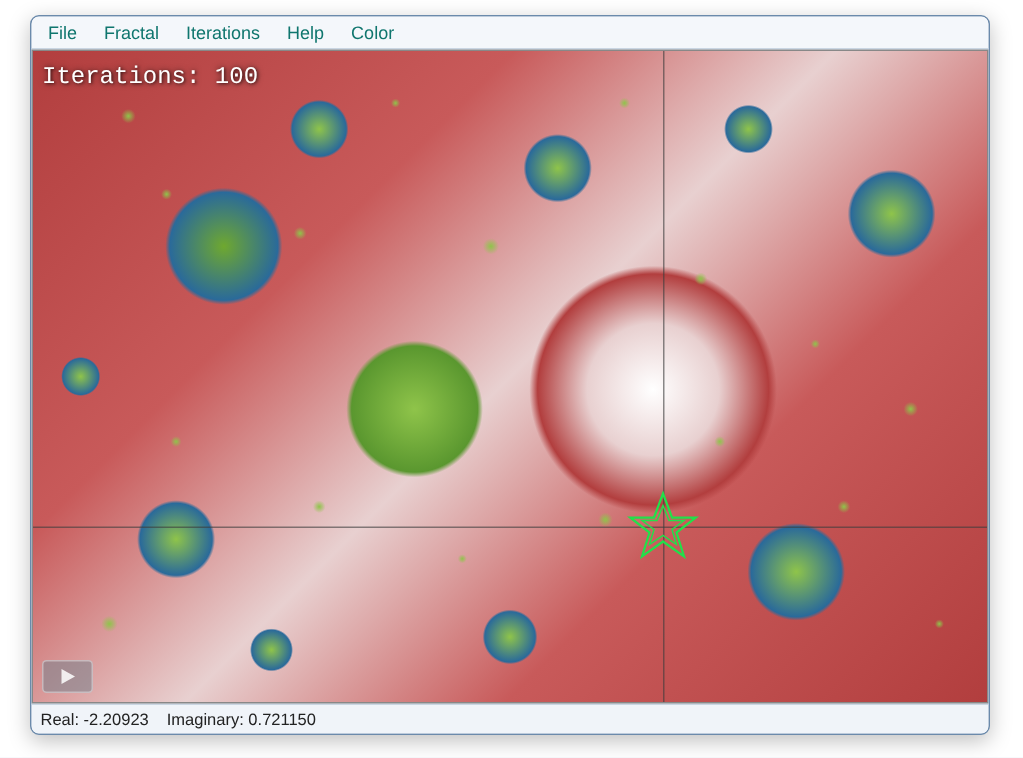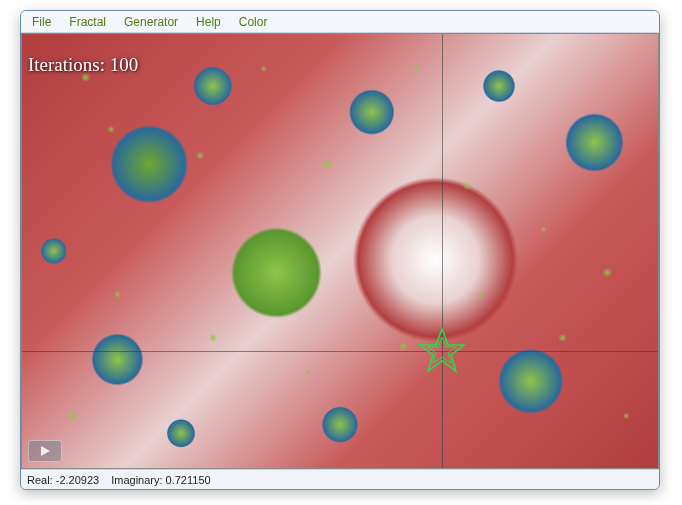--- a/index.html
+++ b/index.html
@@ -79,21 +79,21 @@
     display: flex;
     align-items: stretch;
     padding: 0 2px;
     font-size: 12px;
     border-bottom: 1px solid #cad6e3;
   }
   .menu-item {
     padding: 0 9px;
     display: flex;
     align-items: center;
-    color: #4d7c0f;
+    color: #0f766e;
   }
   .canvas-area {
     flex: 1;
     position: relative;
     background: radial-gradient(60px 60px at 20% 30%, #6fa82f, #2a6a9a 60%, transparent 65%),
                 radial-gradient(110px 110px at 65% 52%, #fff, #e8d0d0 40%, #b23e3e 70%, transparent 75%),
                 radial-gradient(70px 70px at 40% 55%, #8fc44a, #5a972f 60%, transparent 65%),
                 radial-gradient(50px 50px at 80% 80%, #8fc44a, #2a6a9a 60%, transparent 65%),
                 radial-gradient(40px 40px at 15% 75%, #8fc44a, #2a6a9a 60%, transparent 65%),
                 radial-gradient(45px 45px at 90% 25%, #8fc44a, #2a6a9a 60%, transparent 65%),
@@ -147,26 +147,26 @@
   .marker {
     position: absolute;
     left: calc(66% - 24px);
     top: calc(73% - 24px);
     width: 48px;
     height: 48px;
     pointer-events: none;
   }
   .iter-label {
     position: absolute;
-    top: 20px;
+    top: 8px;
     left: 6px;
-    font-size: 19px;
+    font-size: 16px;
     color: #fff;
     text-shadow: 0 0 4px rgba(0,0,0,0.6), 1px 1px 2px rgba(0,0,0,0.5);
-    font-family: Liberation Serif, serif;
+    font-family: Liberation Mono, monospace;
     font-weight: 300;
   }
   .play-button {
     position: absolute;
     left: 6px;
     bottom: 6px;
     width: 34px;
     height: 22px;
     background: rgba(120,130,140,0.55);
     border: 1px solid rgba(255,255,255,0.4);
@@ -191,21 +191,21 @@
 </style>
 </head>
 <body>
 
 <div class="window">
 
 
   <div class="menubar">
     <div class="menu-item">File</div>
     <div class="menu-item">Fractal</div>
-    <div class="menu-item">Generator</div>
+    <div class="menu-item">Iterations</div>
     <div class="menu-item">Help</div>
     <div class="menu-item">Color</div>
   </div>
 
   <div class="canvas-area">
     <div class="dots"></div>
     <div class="crosshair-v"></div>
     <div class="crosshair-h"></div>
     <div class="marker">
       <svg width="48" height="48" viewBox="0 0 48 48">

